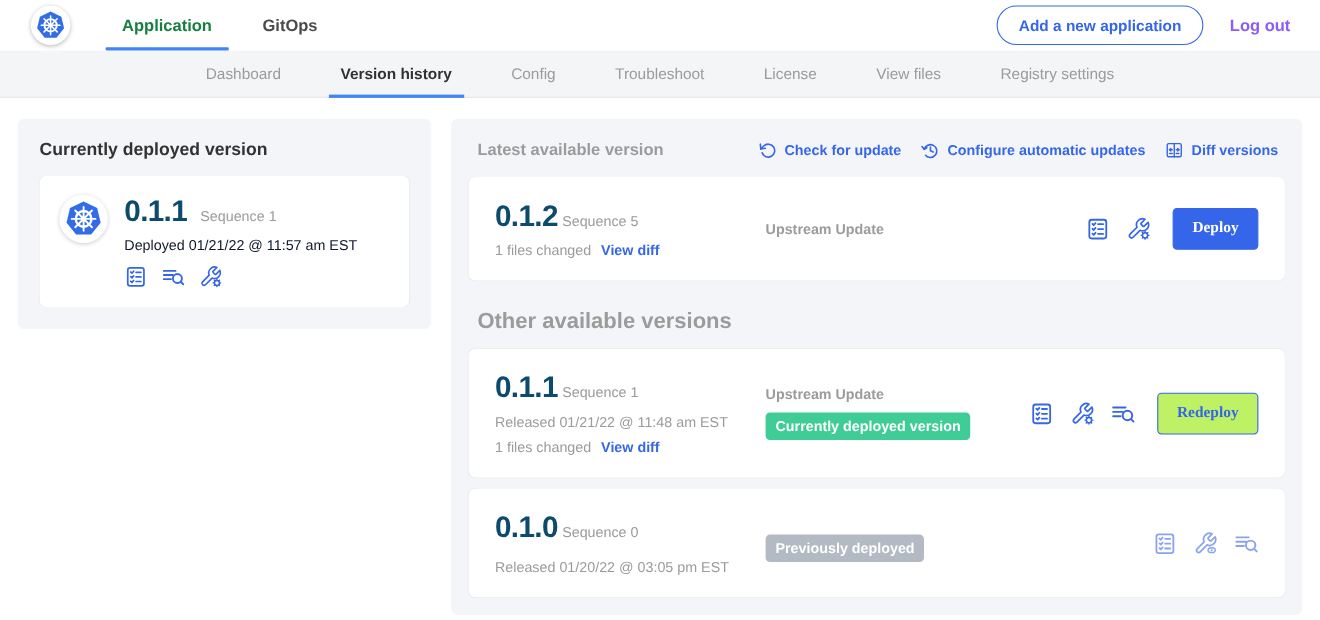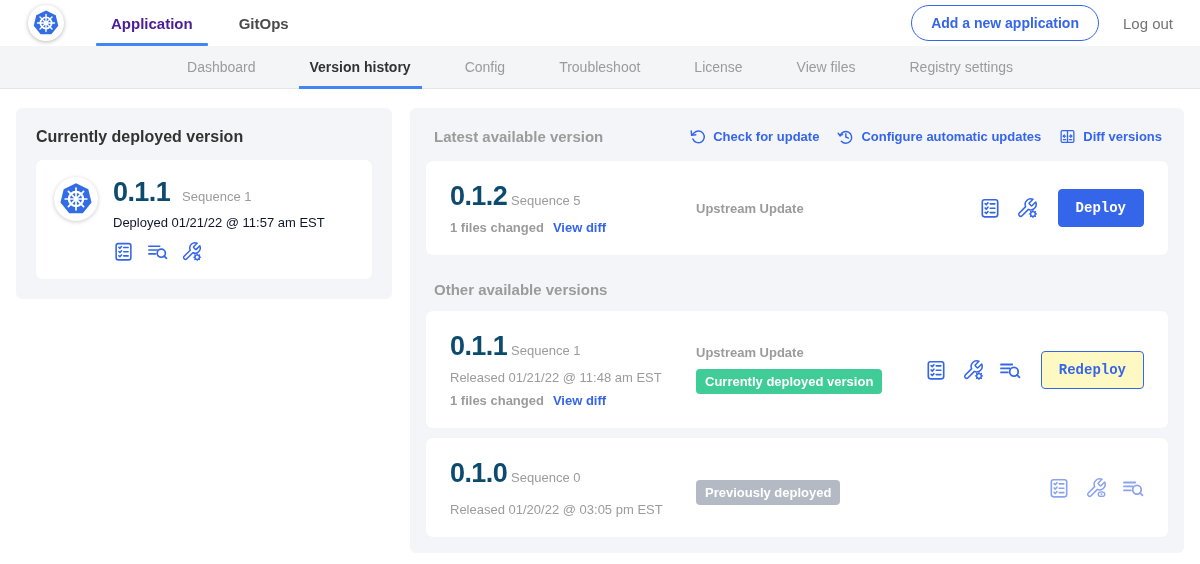--- a/index.html
+++ b/index.html
@@ -19,33 +19,33 @@
     display: flex; align-items: center; justify-content: center;
     margin-right: 32px; cursor: pointer;
   }
   .brand svg { width: 30px; height: 30px; }
   .app-tabs { display: flex; height: 46px; }
   .app-tab {
     position: relative; display: flex; align-items: center;
     padding: 0 15px; margin-right: 16px;
     font-size: 15px; font-weight: 700; color: #4a4a4a; cursor: pointer;
   }
-  .app-tab.active { color: #4c1d95; }
+  .app-tab.active { color: #15803d; }
   .app-tab.active::after {
     content: ""; position: absolute; left: 0; right: 0; bottom: 0;
     height: 3px; background: var(--underline, #4285f4); border-radius: 1px;
   }
   .topnav-right { margin-left: auto; display: flex; align-items: center; gap: 24px; }
   .add-app-btn {
     border: 1px solid var(--accent, #3566ea); color: var(--accent, #3566ea);
     background: #fff; border-radius: 18px; padding: 9px 19px;
     font-size: 14px; font-weight: 700; cursor: pointer;
     font-family: "Liberation Sans", sans-serif;
   }
-  .logout { font-size: 15px; font-weight: 400; color: #737373; cursor: pointer; }
+  .logout { font-size: 15px; font-weight: 700; color: #8b5cf6; cursor: pointer; }
 
   
   .subnav {
     background: #f4f5f7; border-bottom: 1px solid #e4e7ea;
     display: flex; justify-content: center; height: 43px;
   }
   .subnav-tab {
     position: relative; display: flex; align-items: center;
     padding: 0 27px; font-size: 14px; font-weight: 500; color: #9b9b9b; cursor: pointer;
   }
@@ -76,53 +76,53 @@
   .ver-row { display: flex; align-items: baseline; gap: 12px; }
   .version-num { font-size: 27px; font-weight: 800; letter-spacing: -0.6px; color: #0c4a6e; }
   .sequence { font-size: 13px; color: #9b9b9b; font-weight: 500; }
   .deployed-date { font-size: 13px; color: #0f172a; font-weight: 500; margin-top: 7px; }
   .icon-row { display: flex; align-items: center; gap: 13px; margin-top: 11px; color: var(--accent, #3566ea); }
   .icon-row svg { width: 21px; height: 21px; cursor: pointer; }
 
   .right-panel { flex: 1; background: #f4f5f8; border-radius: 6px; padding: 14px 16px 16px; }
   .rp-header { display: flex; align-items: center; margin: 6px 6px 16px 8px; }
   .rp-title { font-size: 15px; color: #9b9b9b; font-weight: 600; }
-  .section-label { font-size: 15px; color: #9b9b9b; font-weight: 600; margin: 26px 6px 13px 8px; }
+  .section-label { font-size: 20px; color: #9b9b9b; font-weight: 600; margin: 26px 6px 13px 8px; }
   .rp-actions { margin-left: auto; display: flex; align-items: center; gap: 18px; }
   .rp-action { display: flex; align-items: center; gap: 7px; color: var(--accent, #3566ea); font-size: 13px; font-weight: 700; cursor: pointer; }
   .rp-action svg { width: 17px; height: 17px; flex-shrink: 0; }
 
   .version-card {
     background: #fff; border-radius: 6px; padding: 20px 24px;
     display: flex; align-items: center; box-shadow: 0 0 1px rgba(0,0,0,.06);
   }
   .version-card.mt { margin-top: 10px; }
   .vc-left { width: 246px; flex-shrink: 0; }
   .vc-left .ver-row { gap: 4px; }
   .released { font-size: 13px; color: #9b9b9b; font-weight: 500; margin-top: 8px; }
   .files-row { display: flex; align-items: center; gap: 9px; margin-top: 8px; font-size: 13px; }
-  .files-changed { color: #9b9b9b; font-weight: 700; }
+  .files-changed { color: #9b9b9b; font-weight: 400; }
   .view-diff { color: var(--accent, #3566ea); font-weight: 700; cursor: pointer; }
   .vc-mid { flex: 1; padding-right: 12px; }
   .source { font-size: 13px; color: #9b9b9b; font-weight: 700; }
   .badge {
     display: inline-block; margin-top: 9px; padding: 5px 9px; border-radius: 4px;
     color: #fff; font-size: 13px; font-weight: 600;
   }
   .badge.green { background: var(--badge-green, #3fcc96); }
   .badge.gray { background: var(--badge-gray, #b3bac4); }
   .vc-right { display: flex; align-items: center; gap: 15px; color: var(--accent, #3566ea); flex-shrink: 0; }
   .vc-right svg { width: 22px; height: 22px; cursor: pointer; }
   .vc-right.faded { color: #8aa3f0; }
   .btn {
     font-size: 14px; font-weight: 700; border-radius: 4px; padding: 10px 17px;
-    margin-left: 5px; cursor: pointer; font-family: Liberation Mono, monospace; text-align: center;
+    margin-left: 5px; cursor: pointer; font-family: Liberation Serif, serif; text-align: center;
   }
   .btn.primary { background: var(--accent, #3566ea); color: #fff; border: 1px solid var(--accent, #3566ea); }
-  .btn.outline { background: #fef9c3; color: var(--accent, #3566ea); border: 1px solid var(--accent, #3566ea); }
+  .btn.outline { background: #bef264; color: var(--accent, #3566ea); border: 1px solid var(--accent, #3566ea); }
 </style>
 </head>
 <body>
 
 <svg width="0" height="0" style="position:absolute">
   <defs>
     <g id="i-k8s">
       <polygon points="12,2 19.8,5.8 21.8,14.2 16.3,21 7.7,21 2.2,14.2 4.2,5.8" fill="#326de6"></polygon>
       <g stroke="#fff" stroke-width="1.1" stroke-linecap="round">
         <line x1="12" y1="5.2" x2="12" y2="18.8"></line>

